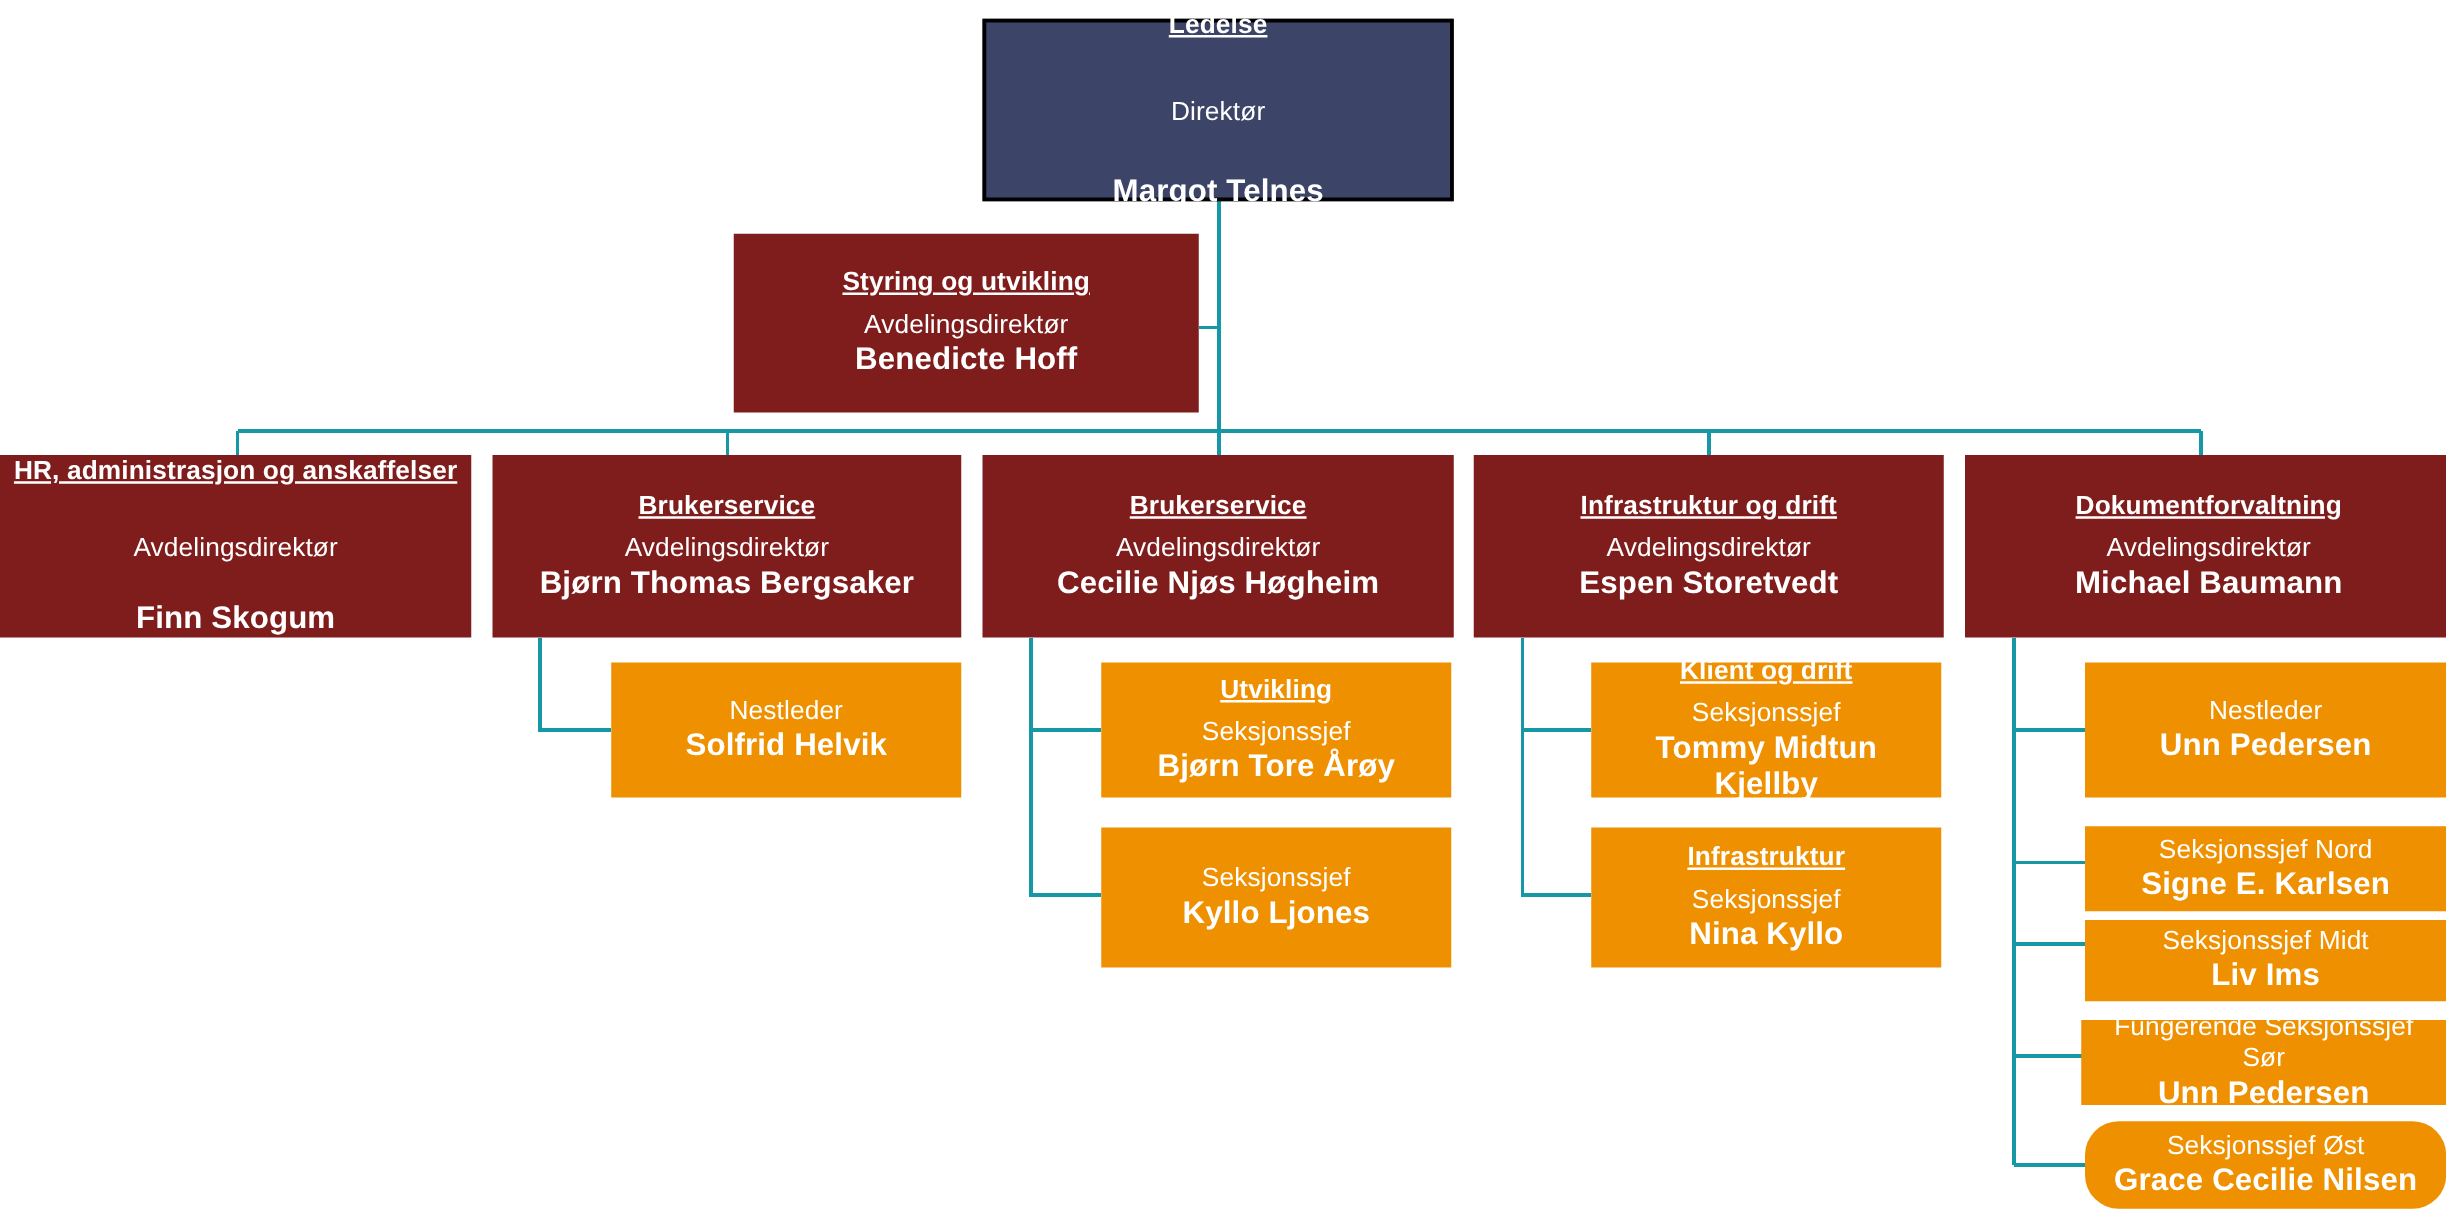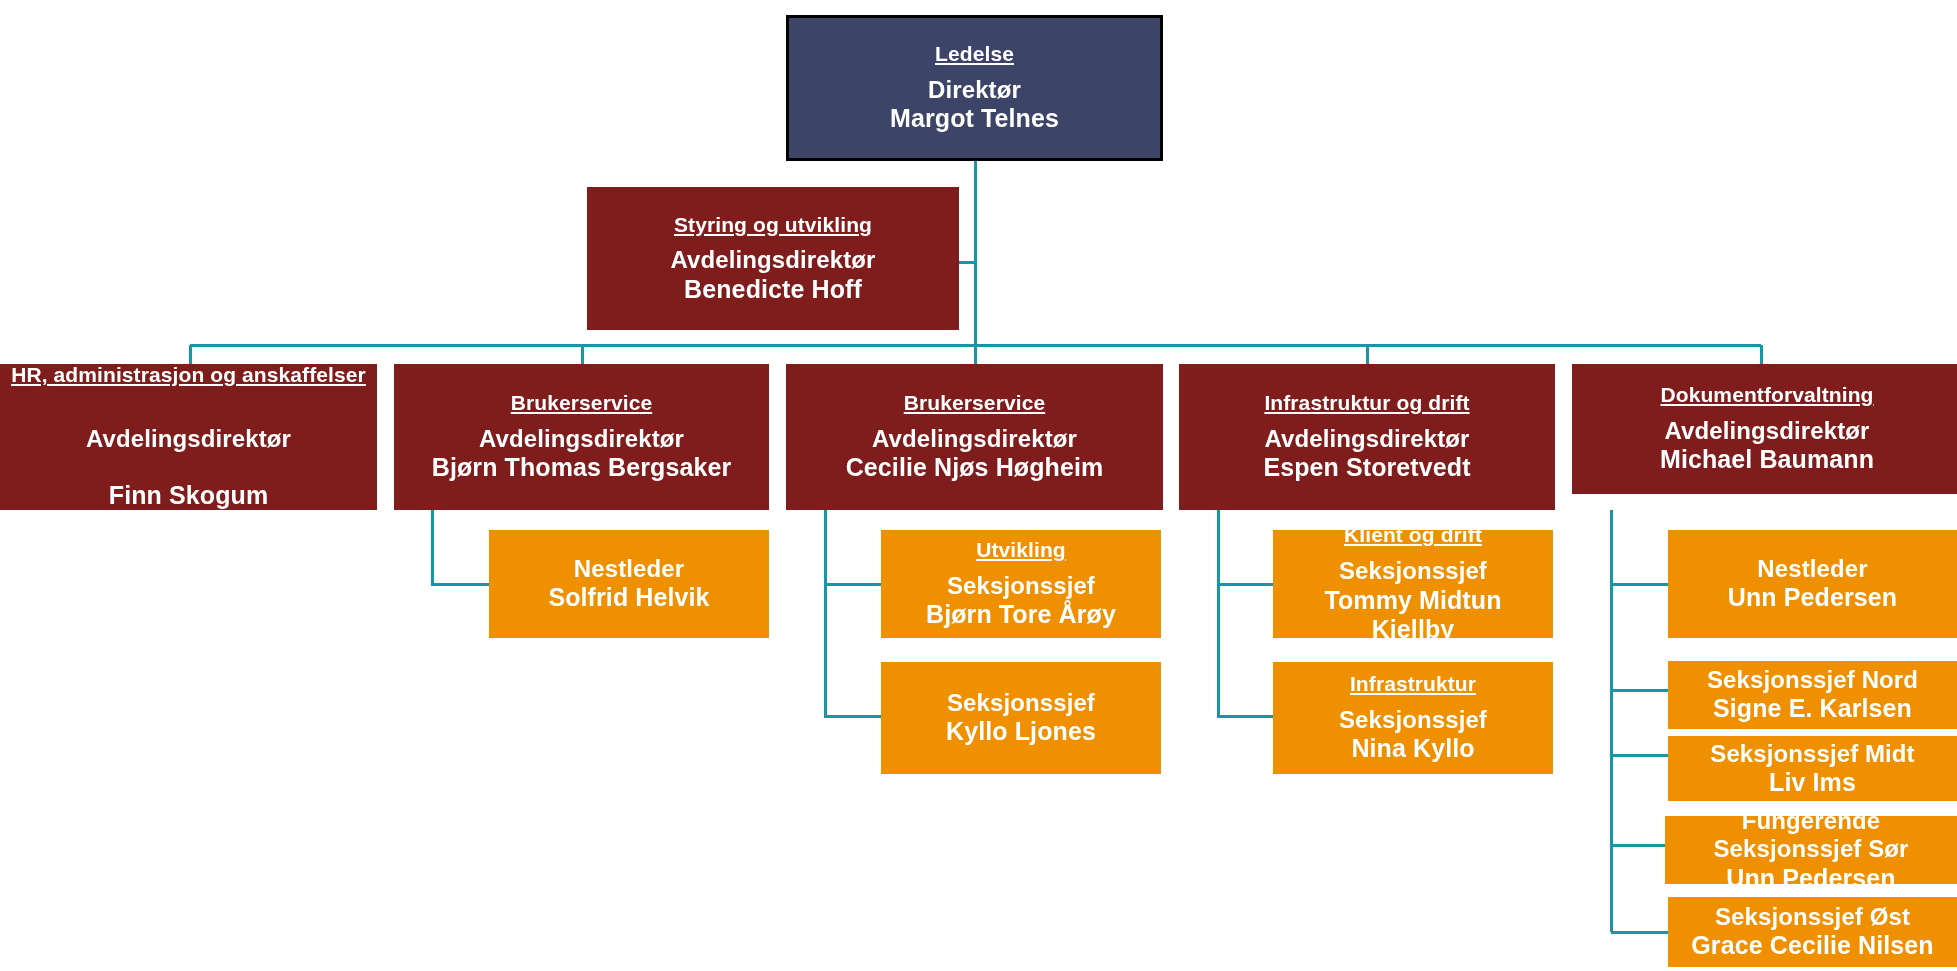--- a/index.html
+++ b/index.html
@@ -32,22 +32,22 @@
     padding: 4px 8px;
   }
   .node .unit {
     font-weight: bold;
     text-decoration: underline;
     font-size: 21px;
     letter-spacing: 0.1px;
     margin-bottom: 9px;
   }
   .node .role {
-    font-weight: bold;
-    font-size: 24px;
+    font-weight: normal;
+    font-size: 21px;
     letter-spacing: 0.1px;
   }
   .node .person {
     font-weight: bold;
     font-size: 25px;
     letter-spacing: 0.1px;
   }
   .node.compact .role { margin-bottom: 0; }
   .node.compact .unit { margin-bottom: 9px; }
 
@@ -94,21 +94,21 @@
 
       <path d="M 1611 510 L 1611 932"></path>
       <path d="M 1611 584 L 1668 584"></path>
       <path d="M 1611 690 L 1668 690"></path>
       <path d="M 1611 755 L 1668 755"></path>
       <path d="M 1611 845 L 1668 845"></path>
       <path d="M 1611 932 L 1668 932"></path>
     </g>
   </svg>
 
-  <div class="node lvl0" style="left:786px; top:15px; width:377px; height:146px;">
+  <div class="node lvl0" style="left:786px; top:15px; width:377px; height:146px;gap:36px;">
     <div class="unit">Ledelse</div>
     <div class="role">Direktør</div>
     <div class="person">Margot Telnes</div>
   </div>
 
   <div class="node lvl1" style="left:587px; top:187px; width:372px; height:143px;">
     <div class="unit">Styring og utvikling</div>
     <div class="role">Avdelingsdirektør</div>
     <div class="person">Benedicte Hoff</div>
   </div>
@@ -130,21 +130,21 @@
     <div class="role">Avdelingsdirektør</div>
     <div class="person">Cecilie Njøs Høgheim</div>
   </div>
 
   <div class="node lvl2" style="left:1179px; top:364px; width:376px; height:146px;">
     <div class="unit">Infrastruktur og drift</div>
     <div class="role">Avdelingsdirektør</div>
     <div class="person">Espen Storetvedt</div>
   </div>
 
-  <div class="node lvl2" style="left:1572px; top:364px; width:385px; height:130px;padding-left:13px;">
+  <div class="node lvl2" style="left:1572px; top:364px; width:385px; height:146px;padding-left:13px;">
     <div class="unit">Dokumentforvaltning</div>
     <div class="role">Avdelingsdirektør</div>
     <div class="person">Michael Baumann</div>
   </div>
 
   <div class="node lvl3" style="left:489px; top:530px; width:280px; height:108px;">
     <div class="role">Nestleder</div>
     <div class="person">Solfrid Helvik</div>
   </div>
 
@@ -184,18 +184,18 @@
   <div class="node lvl3" style="left:1668px; top:736px; width:289px; height:65px;">
     <div class="role">Seksjonssjef Midt</div>
     <div class="person">Liv Ims</div>
   </div>
 
   <div class="node lvl3" style="left:1665px; top:816px; width:292px; height:68px;">
     <div class="role">Fungerende Seksjonssjef Sør</div>
     <div class="person">Unn Pedersen</div>
   </div>
 
-  <div class="node lvl3" style="left:1668px; top:897px; width:289px; height:70px;">
+  <div class="node lvl3" style="left:1668px; top:897px; width:289px; height:70px;border-radius:27px;">
     <div class="role">Seksjonssjef Øst</div>
     <div class="person">Grace Cecilie Nilsen</div>
   </div>
 
 </div>
 
 </body></html>

